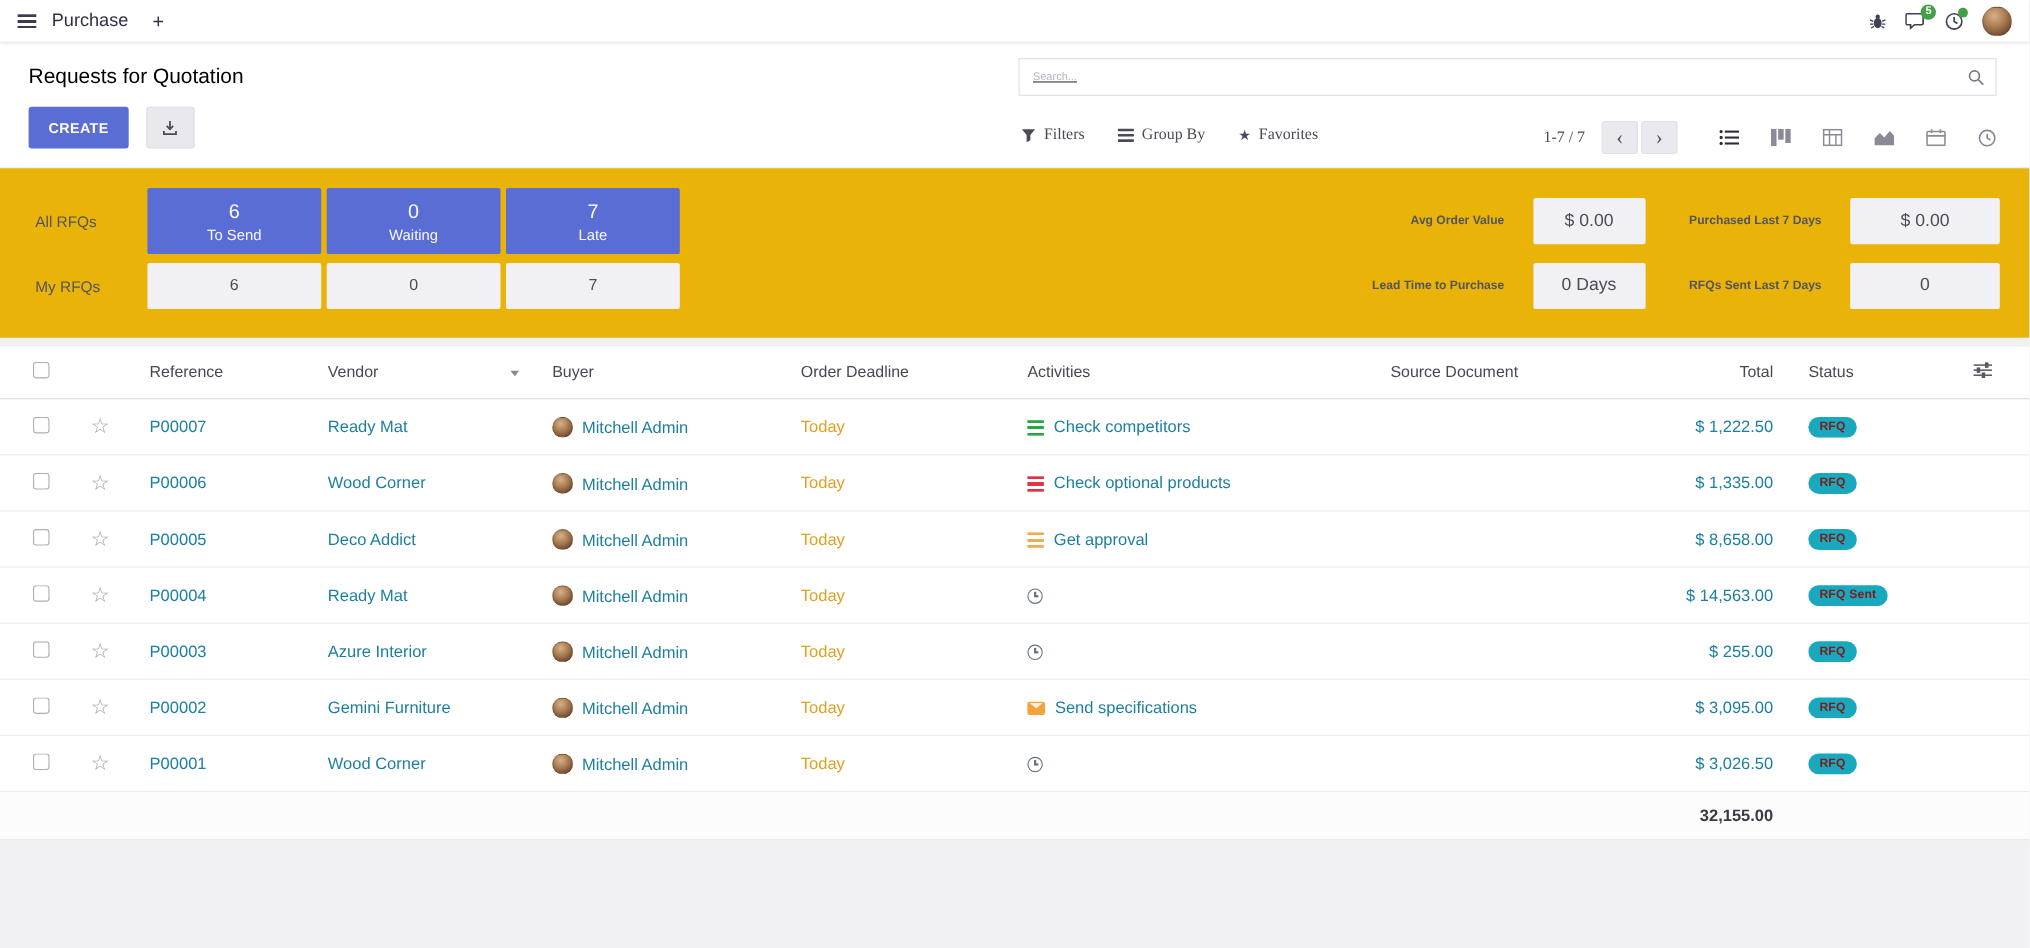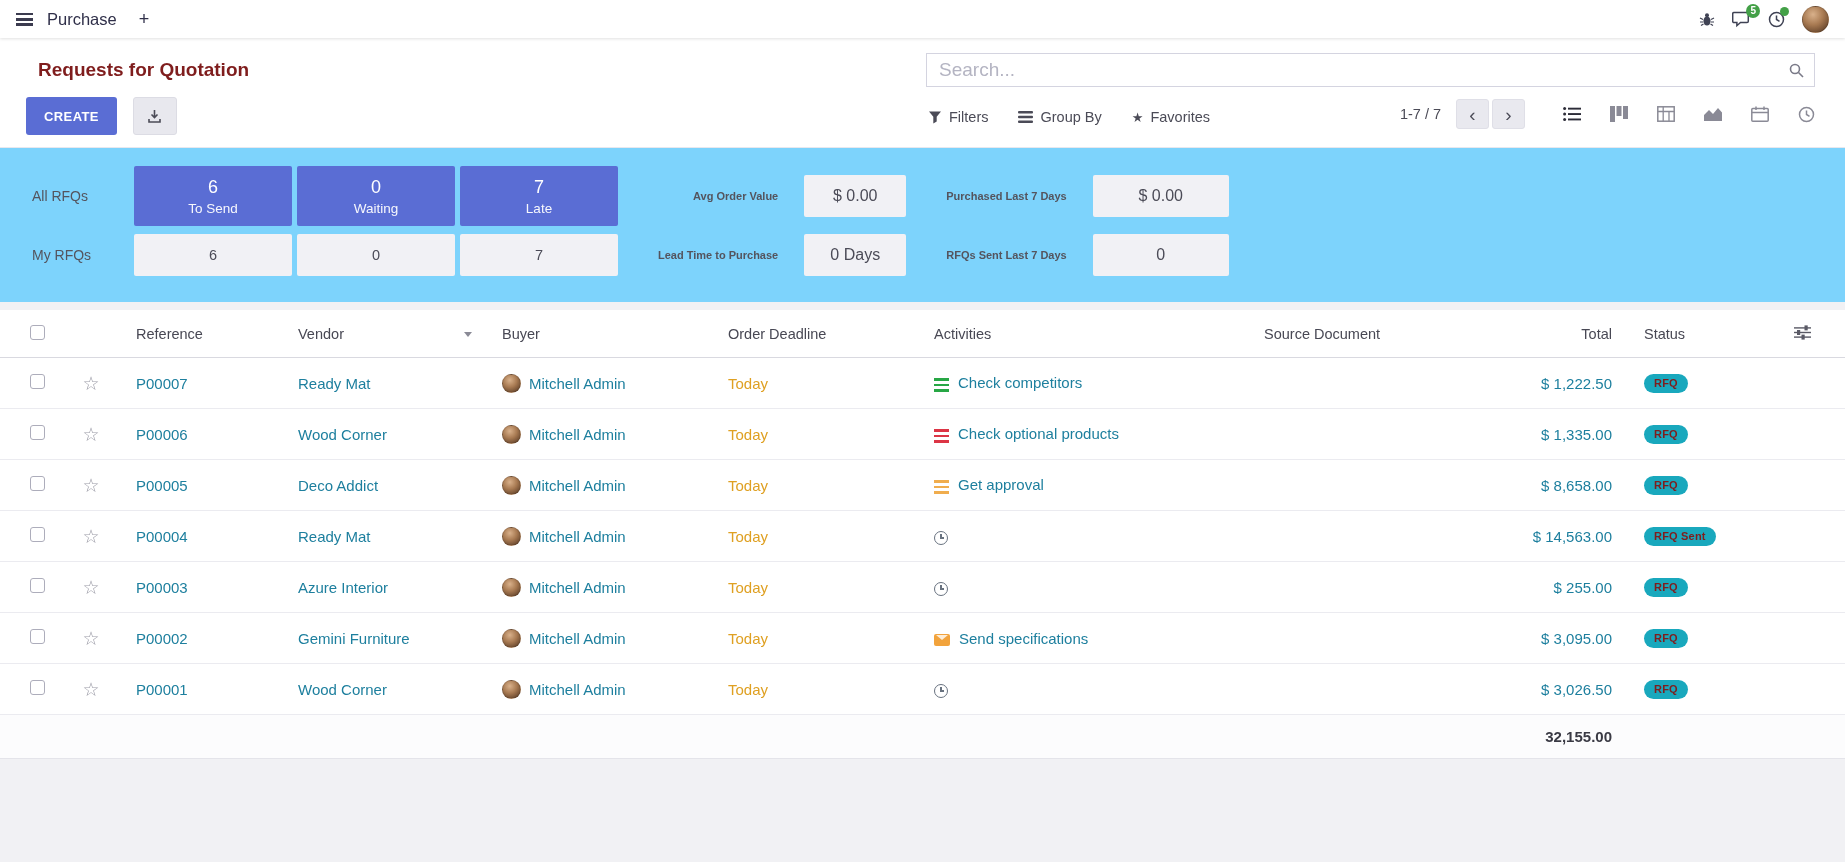--- a/index.html
+++ b/index.html
@@ -23,47 +23,47 @@
     border-radius:50%; background:#43a047; }
   .photo { border-radius:50%; border:1px solid rgba(0,0,0,.1); display:inline-block;
     background:radial-gradient(circle at 40% 30%, #d9b18b 0%, #a87a52 45%, #5e3f28 90%); }
   .avatar-lg { width:27px; height:27px; }
   .avatar-sm { width:19px; height:19px; vertical-align:-4px; margin-right:8px; }
 
   
   .control-panel { background:#fff; display:flex; padding:15px 30px 12px 26px;
     border-bottom:1px solid #e8e8ee; }
   .cp-left { flex:1; }
-  .page-title { font-size:19px; font-weight:700; color:#7f1d1d; margin:6px 12px 0; }
+  .page-title { font-size:19px; font-weight:400; color:#000000; margin:6px 0 0; }
   .cp-buttons { margin-top:16px; display:flex; gap:16px; }
   .btn-create { background:var(--primary,#5a6dd4); color:#fff; border:none; border-radius:3px;
     font-size:13px; font-weight:bold; letter-spacing:.4px; padding:0 18px; height:38px; }
   .btn-export { background:#e8e8ee; border:1px solid #dcdce4; border-radius:3px; width:44px;
     height:38px; display:flex; align-items:center; justify-content:center; color:#4b4b57; }
   .cp-right { width:889px; }
   .searchbox { position:relative; height:34px; border:1px solid #d4d4e0; background:#fff; }
   .searchbox input { width:100%; height:100%; border:none; outline:none;
-    padding:0 36px 0 12px; font-size:19px; color:#333; font-family:inherit; }
+    padding:0 36px 0 12px; font-size:10px; color:#333; font-family:inherit;text-decoration:underline; }
   .searchbox input::placeholder { color:#b4b4c2; }
   .search-ic { position:absolute; right:9px; top:8px; }
-  .cp-row2 { margin-top:12px; display:flex; align-items:flex-end; }
+  .cp-row2 { margin-top:23px; display:flex; align-items:flex-start;font-family:Liberation Serif, serif; }
   .filter-group { display:flex; gap:26px; }
   .f-btn { display:flex; align-items:center; gap:7px; background:none; border:none;
     font-size:14.5px; color:#4b4b57; padding:4px 2px; }
   .fav-star { font-size:13px; line-height:1; }
   .pager-group { margin-left:auto; display:flex; align-items:center; }
   .pager-text { font-size:14.5px; color:#4b4b57; margin-right:12px; }
   .pg-btn { width:33px; height:30px; background:#e9e9ef; border:1px solid #dfdfe7;
     color:#4b4b57; font-size:19px; line-height:1; border-radius:3px; margin-left:3px; padding:0; }
   .view-switcher { display:flex; gap:29px; margin-left:38px; align-items:center; }
   .vs-btn { background:none; border:none; padding:0; color:#8a8a96; display:flex; }
   .vs-btn.active { color:#2c2c38; }
 
   
-  .dashboard { background:#7dd3fc; display:flex; justify-content:flex-start;
+  .dashboard { background:#eab308; display:flex; justify-content:space-between;
     padding:18px 27px 26px 32px; }
   .dash-left { display:grid; grid-template-columns:97px 158px 158px 158px;
     grid-template-rows:60px 42px; gap:8px 5px; }
   .dash-row-label { display:flex; align-items:center; font-size:14px; color:#54545e; }
   .big-box { background:var(--primary,#5a6dd4); color:#fff; border-radius:2px; cursor:pointer;
     display:flex; flex-direction:column; align-items:center; justify-content:center; gap:3px; }
   .big-num { font-size:18px; }
   .big-lbl { font-size:13.5px; opacity:.95; }
   .small-box { background:#f1f1f5; border-radius:2px; cursor:pointer; display:flex;
     align-items:center; justify-content:center; font-size:14.5px; color:#4b4b57; }

